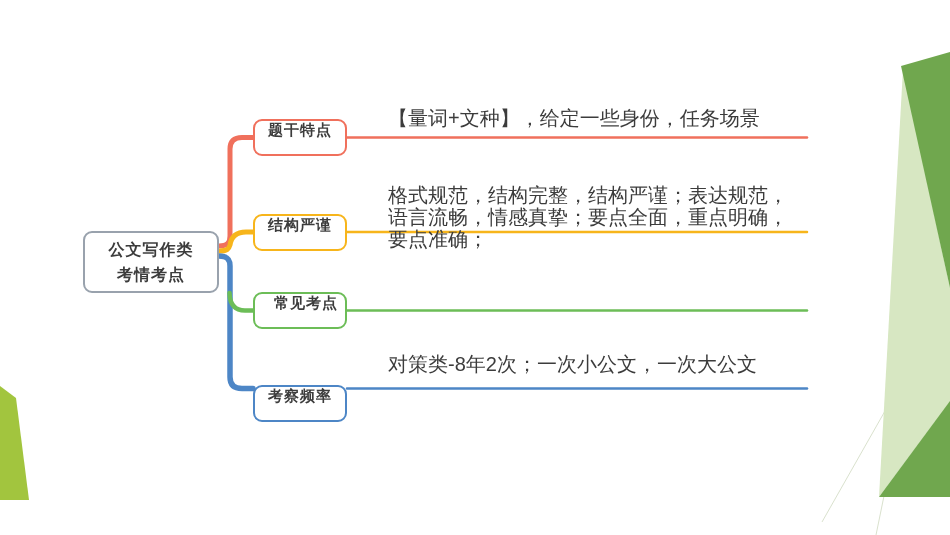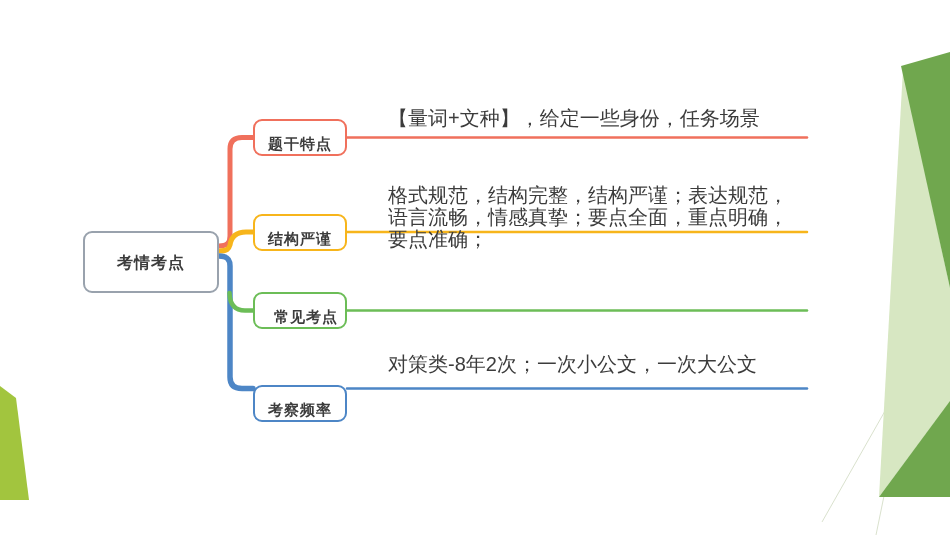--- a/index.html
+++ b/index.html
@@ -15,21 +15,21 @@
 
   .center-node{
     position:absolute;left:83px;top:231px;width:136px;height:62px;
     box-sizing:border-box;border:2px solid var(--node-border);border-radius:9px;background:#fff;
     display:flex;flex-direction:column;align-items:center;justify-content:center;
     font-weight:bold;font-size:16px;line-height:25px;letter-spacing:1px;z-index:3;
   }
   .branch-box{
     position:absolute;left:253px;width:94px;height:37px;box-sizing:border-box;
     border-width:2px;border-style:solid;border-radius:9px;background:#fff;
-    display:flex;align-items:flex-end;justify-content:center;
+    display:flex;align-items:flex-start;justify-content:center;
     font-weight:bold;font-size:15px;letter-spacing:1px;z-index:3;
   }
   .bb0{top:119px;border-color:var(--b0);}
   .bb1{top:214px;border-color:var(--b1);}
   .bb2{top:292px;border-color:var(--b2);padding-left:12px;}
   .bb3{top:385px;border-color:var(--b3);}
   .desc{
     position:absolute;left:388px;font-size:20px;line-height:22px;color:var(--text);
     z-index:3;white-space:nowrap;
   }
@@ -57,20 +57,21 @@
     <path class="st-b1" stroke-width="5" d="M219,251 C227,251 229,249 230,245 Q232,232 246,232 L253,232"></path>
     <path class="st-b3" stroke-width="5.5" d="M219,256 C227,256 230,259 230,266 L230,377 Q230,388.5 242,388.5 L253,388.5"></path>
     <path class="st-b2" stroke-width="4.5" d="M229.5,293 Q230,310.5 245,310.5 L253,310.5"></path>
     <path class="st-b0" stroke-width="2.5" d="M347,137.5 H807"></path>
     <path class="st-b1" stroke-width="2.5" d="M347,232 H807"></path>
     <path class="st-b2" stroke-width="2.5" d="M347,310.5 H807"></path>
     <path class="st-b3" stroke-width="2.5" d="M347,388.5 H807"></path>
   </svg>
 
   <div class="center-node">
+    <span>公文写作类</span>
     <span>考情考点</span>
   </div>
 
   <div class="branch-box bb0">
     <span>题干特点</span>
   </div>
   <div class="branch-box bb1">
     <span>结构严谨</span>
   </div>
   <div class="branch-box bb2">

